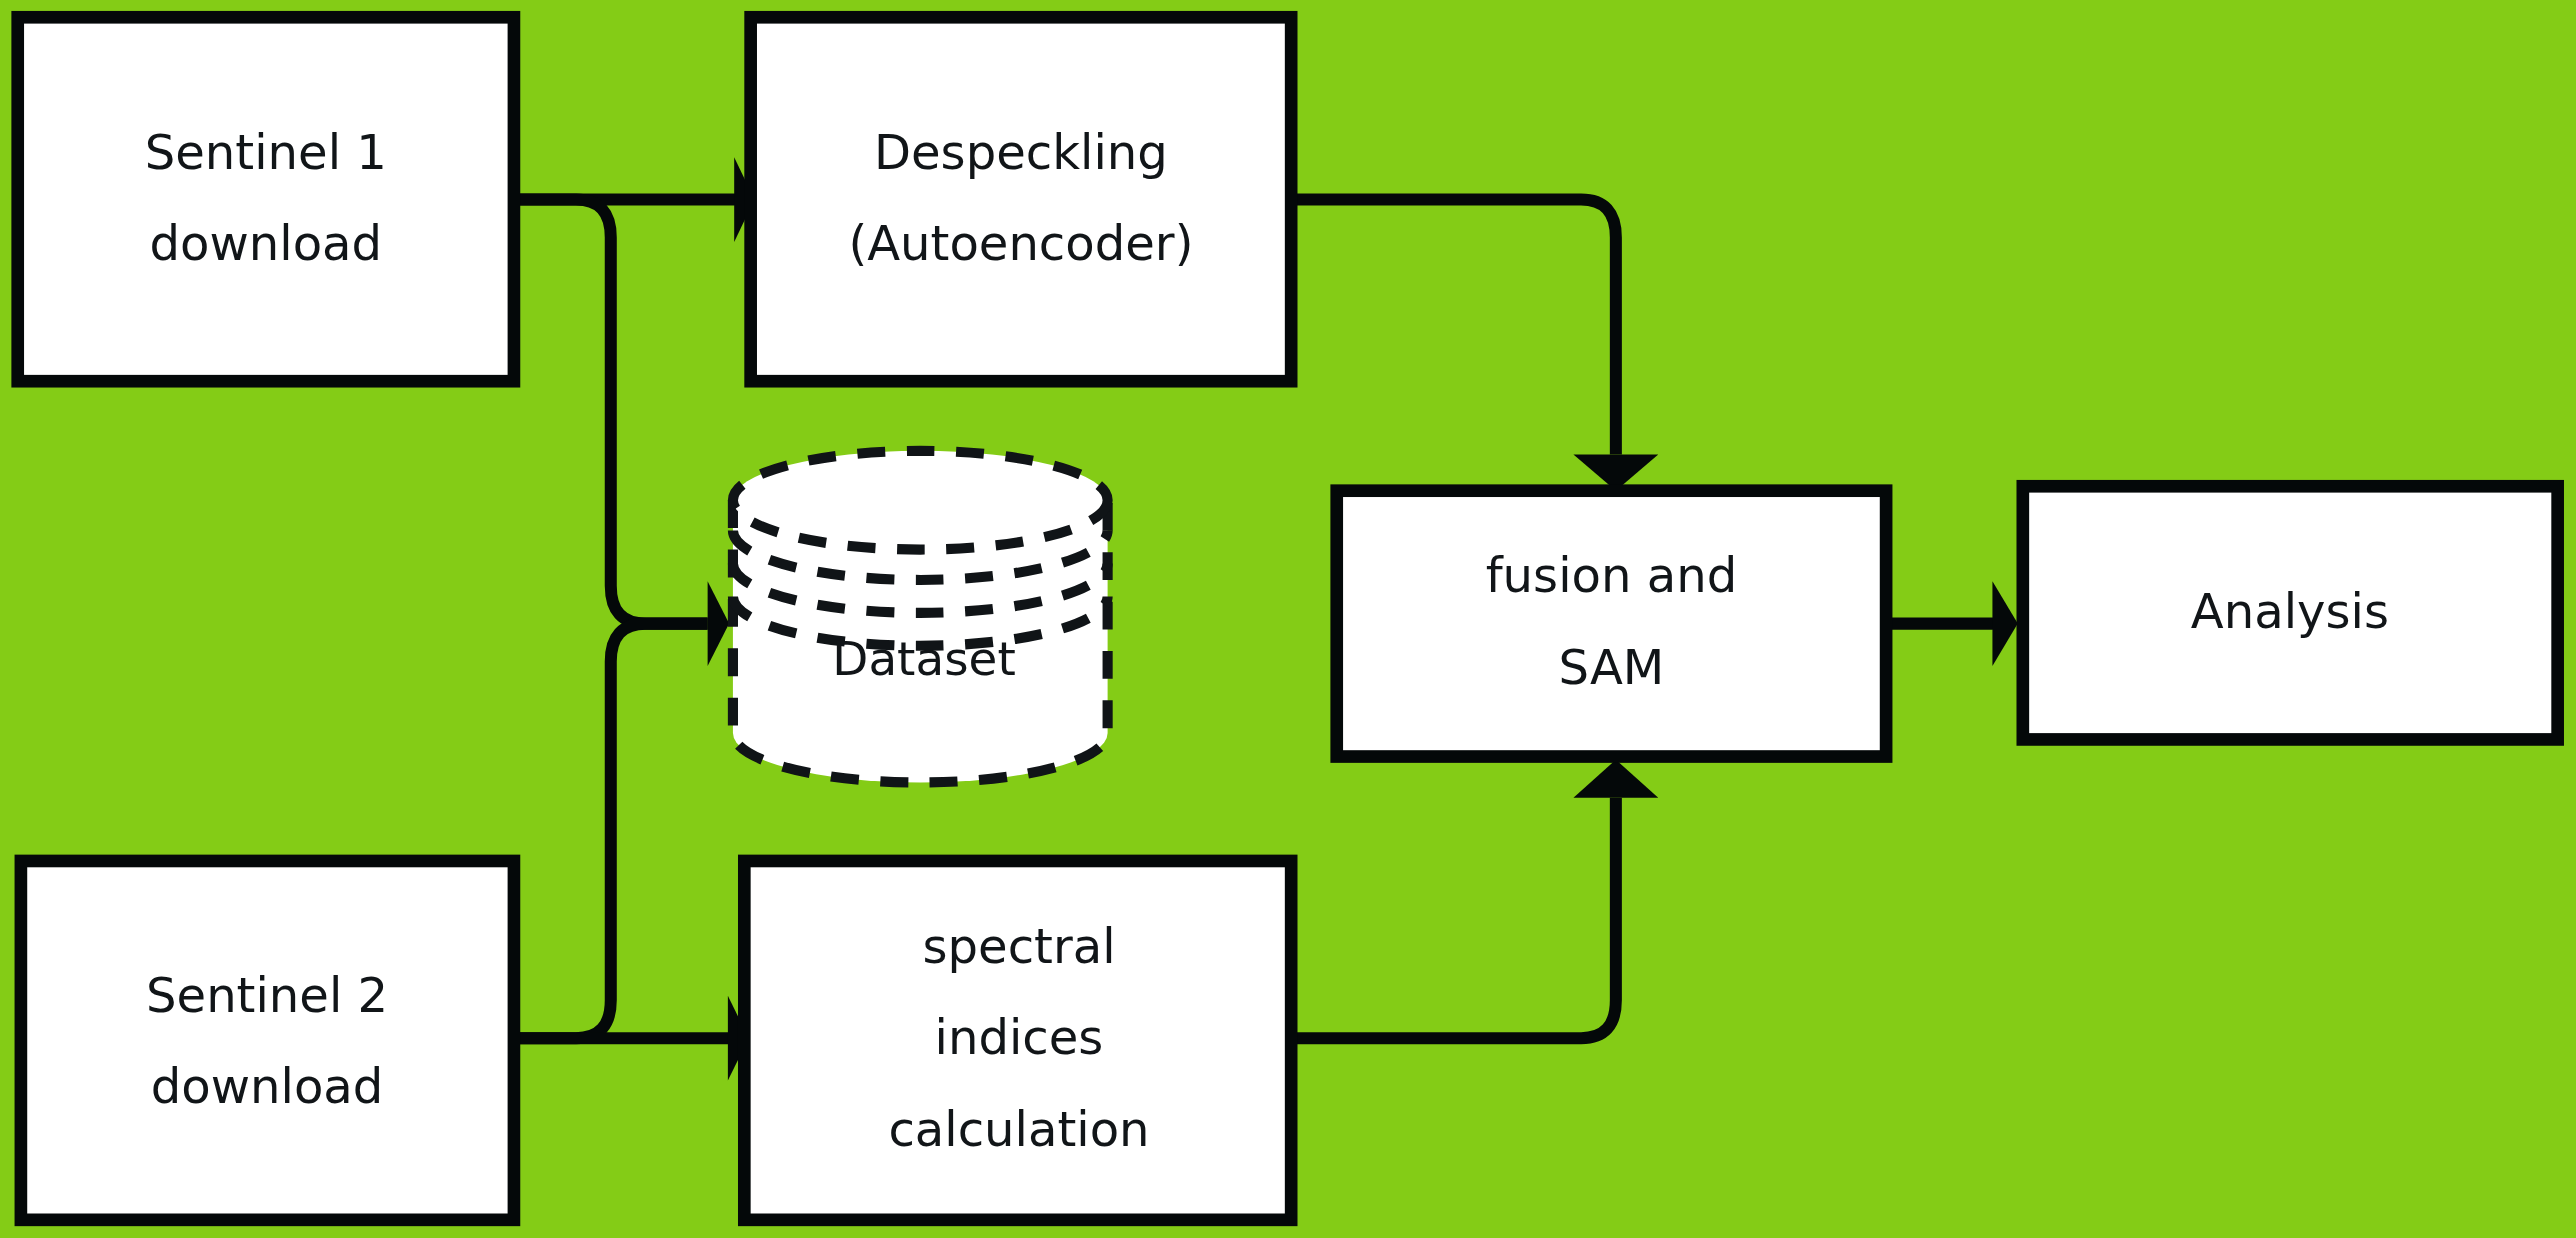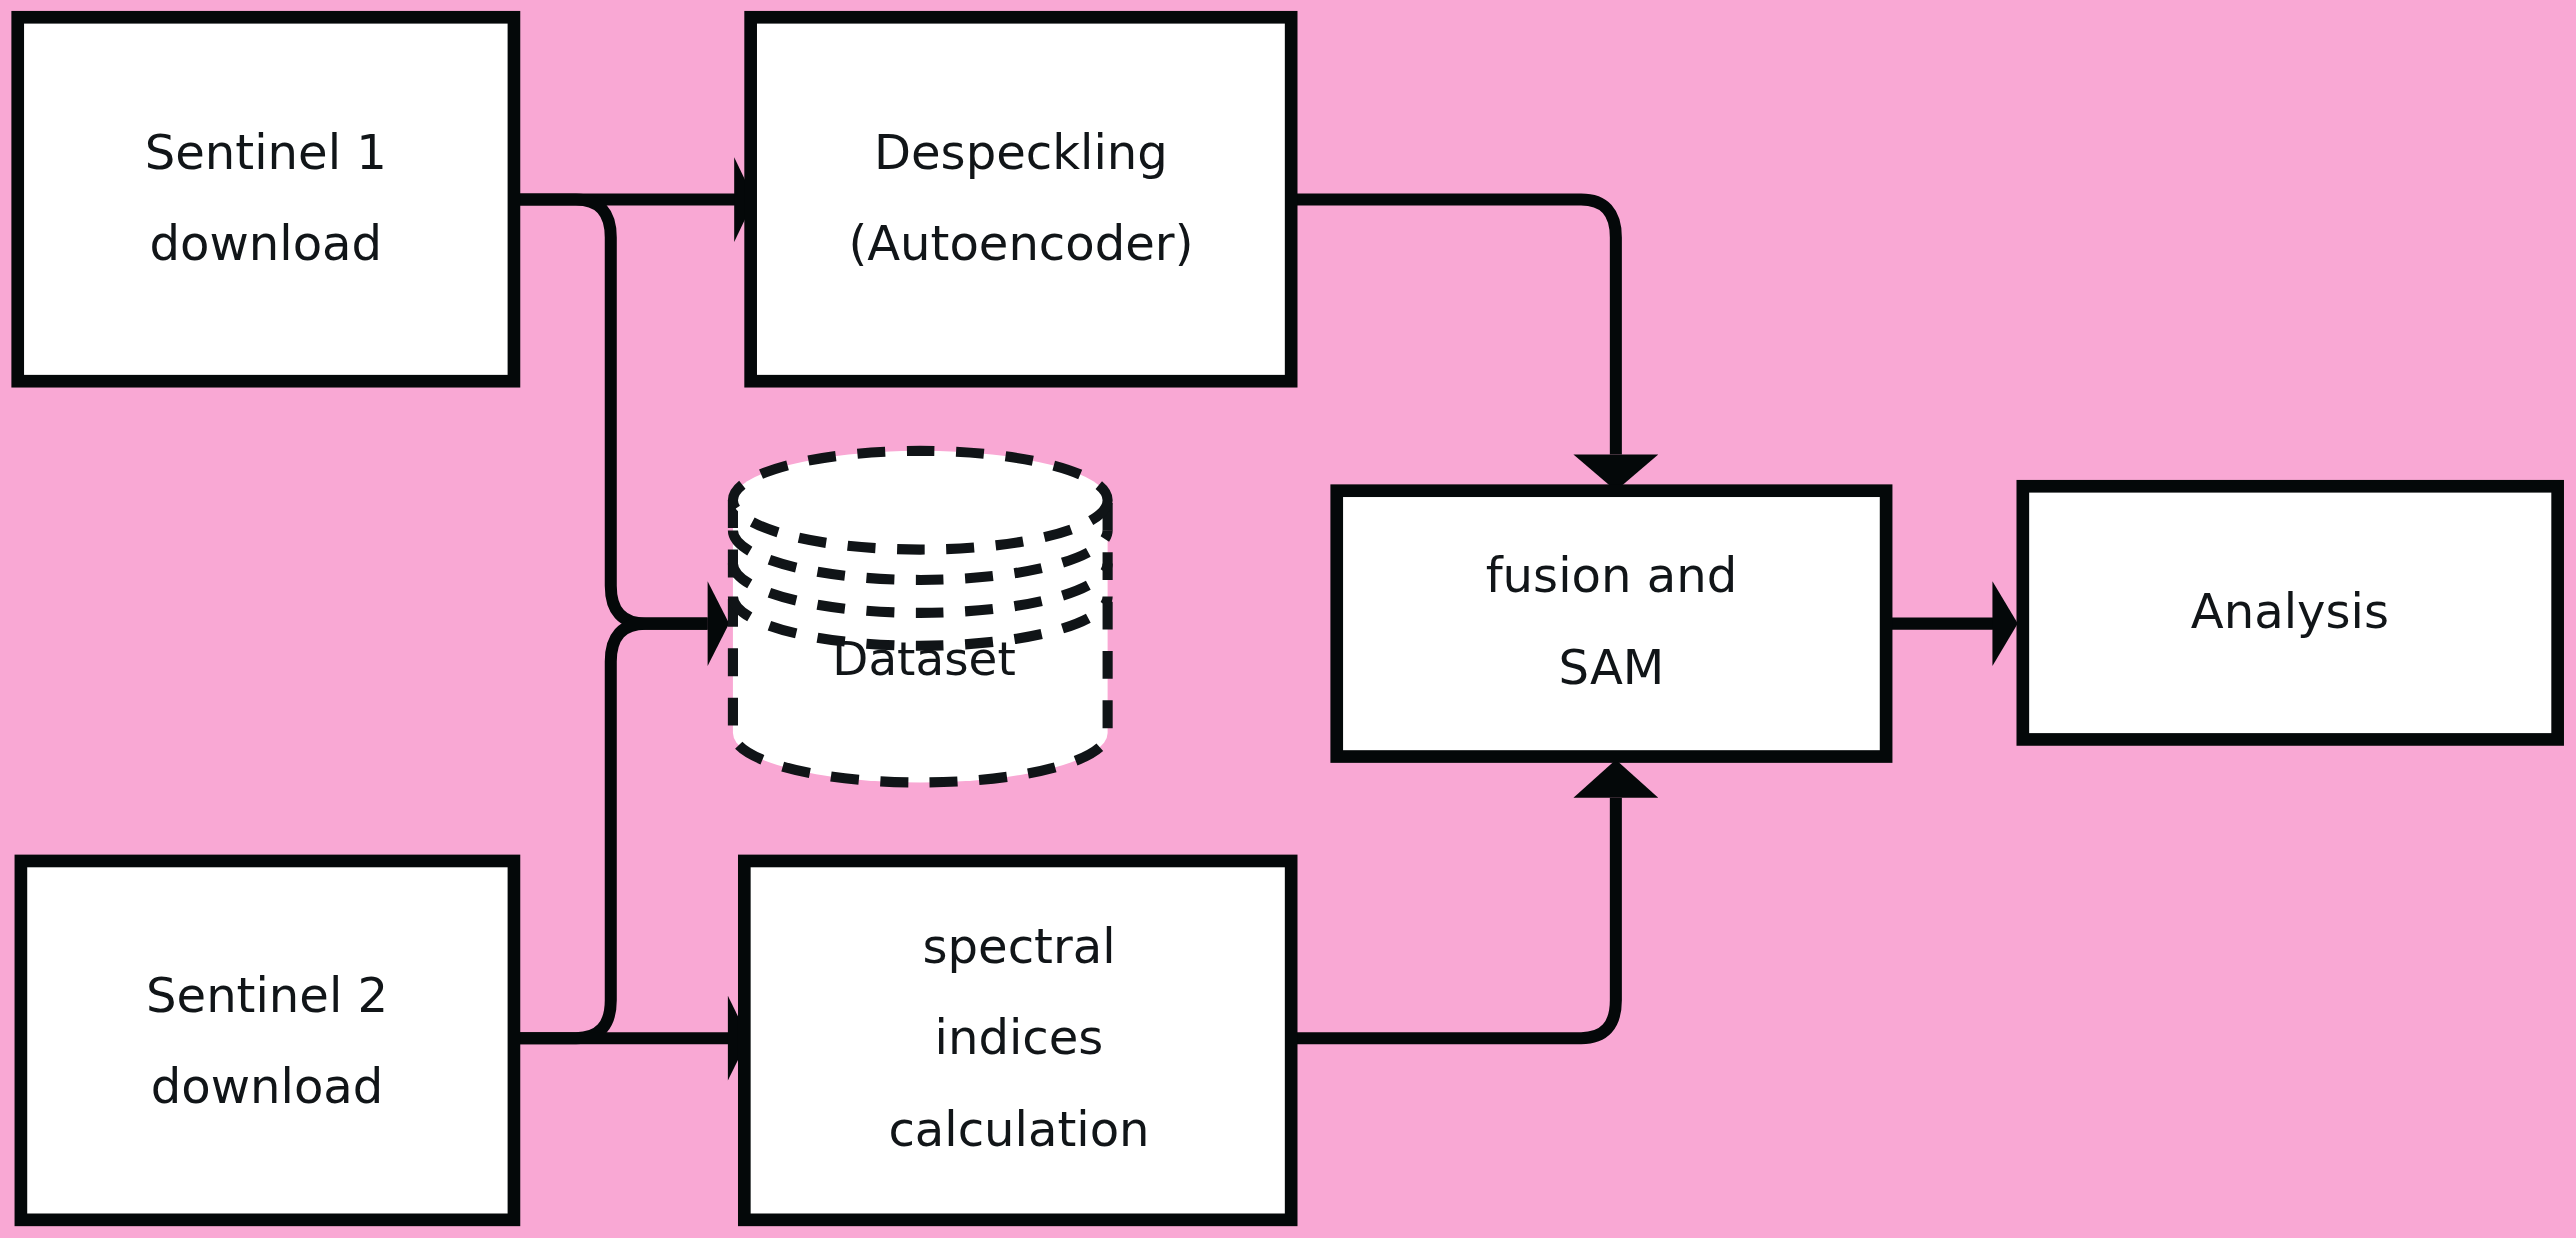--- a/index.html
+++ b/index.html
@@ -7,21 +7,21 @@
     padding: 0;
     background: #ffffff;
   }
   body {
     font-family: "DejaVu Sans", sans-serif;
   }
   #stage {
     position: relative;
     width: 2576px;
     height: 1239px;
-    background: #f9a8d4;
+    background: #84cc16;
     overflow: hidden;
   }
   #flow-svg {
     position: absolute;
     left: 0;
     top: 0;
     width: 2576px;
     height: 1239px;
     display: block;
   }

